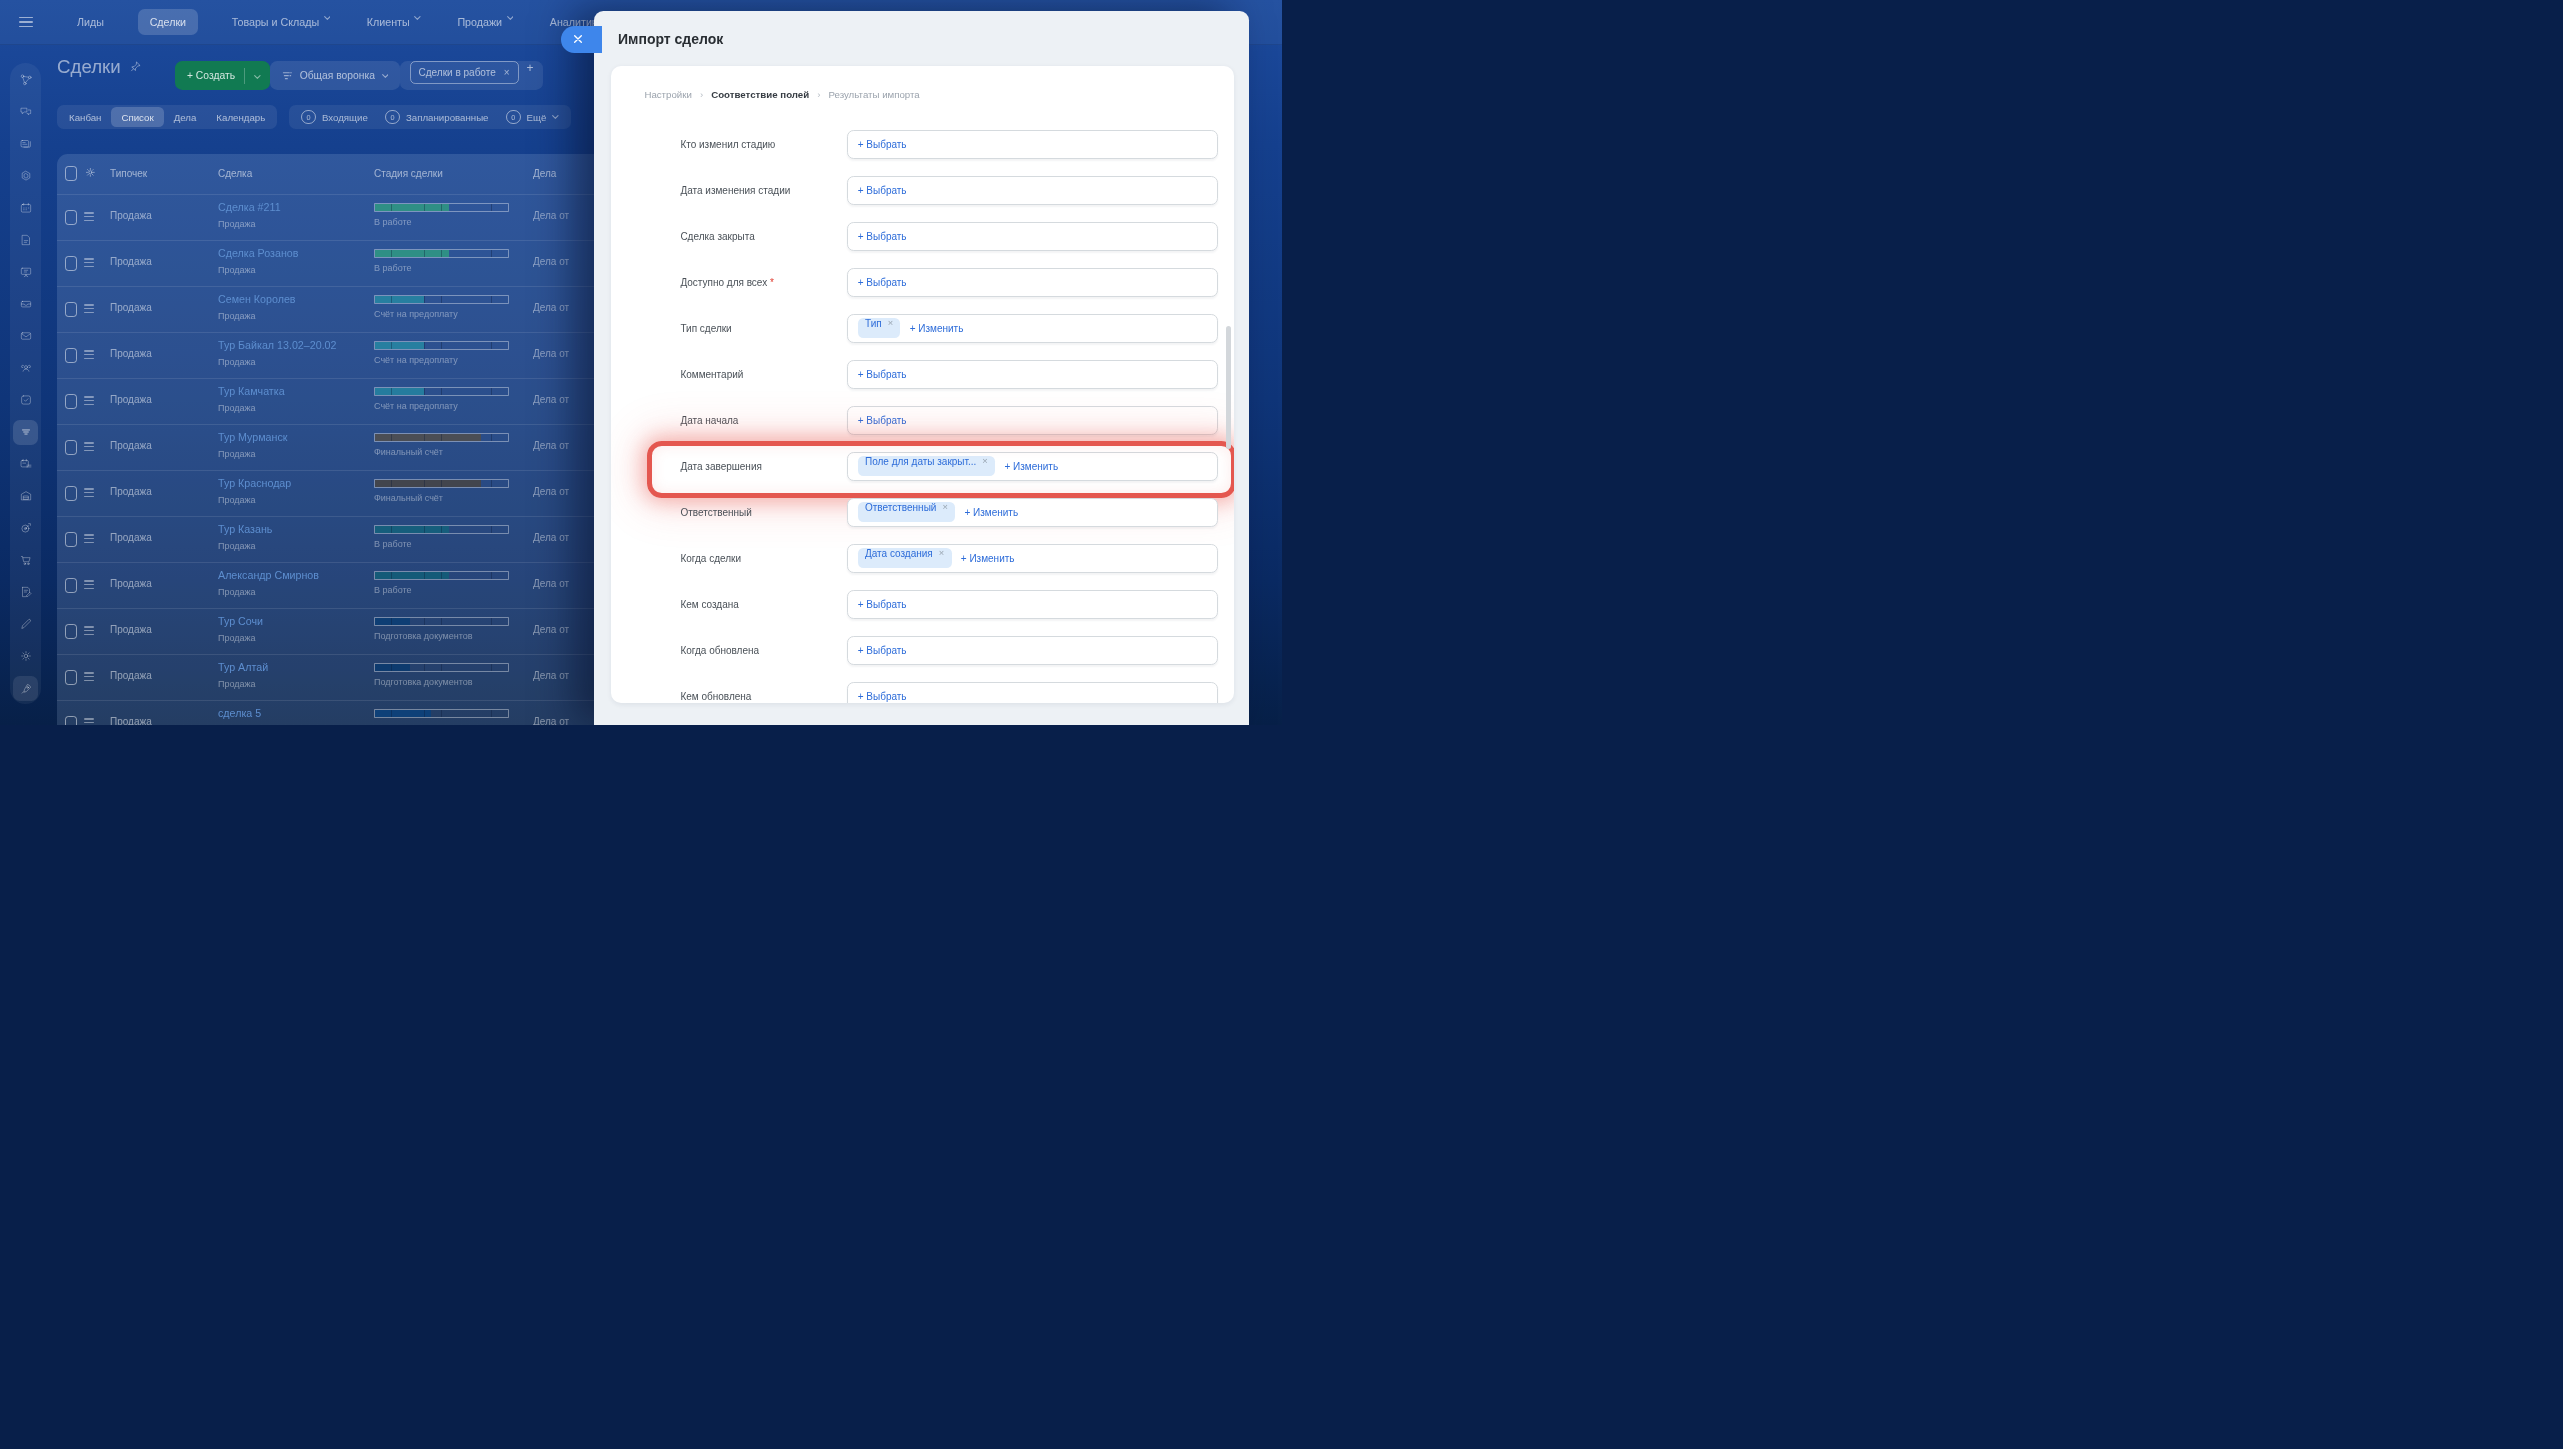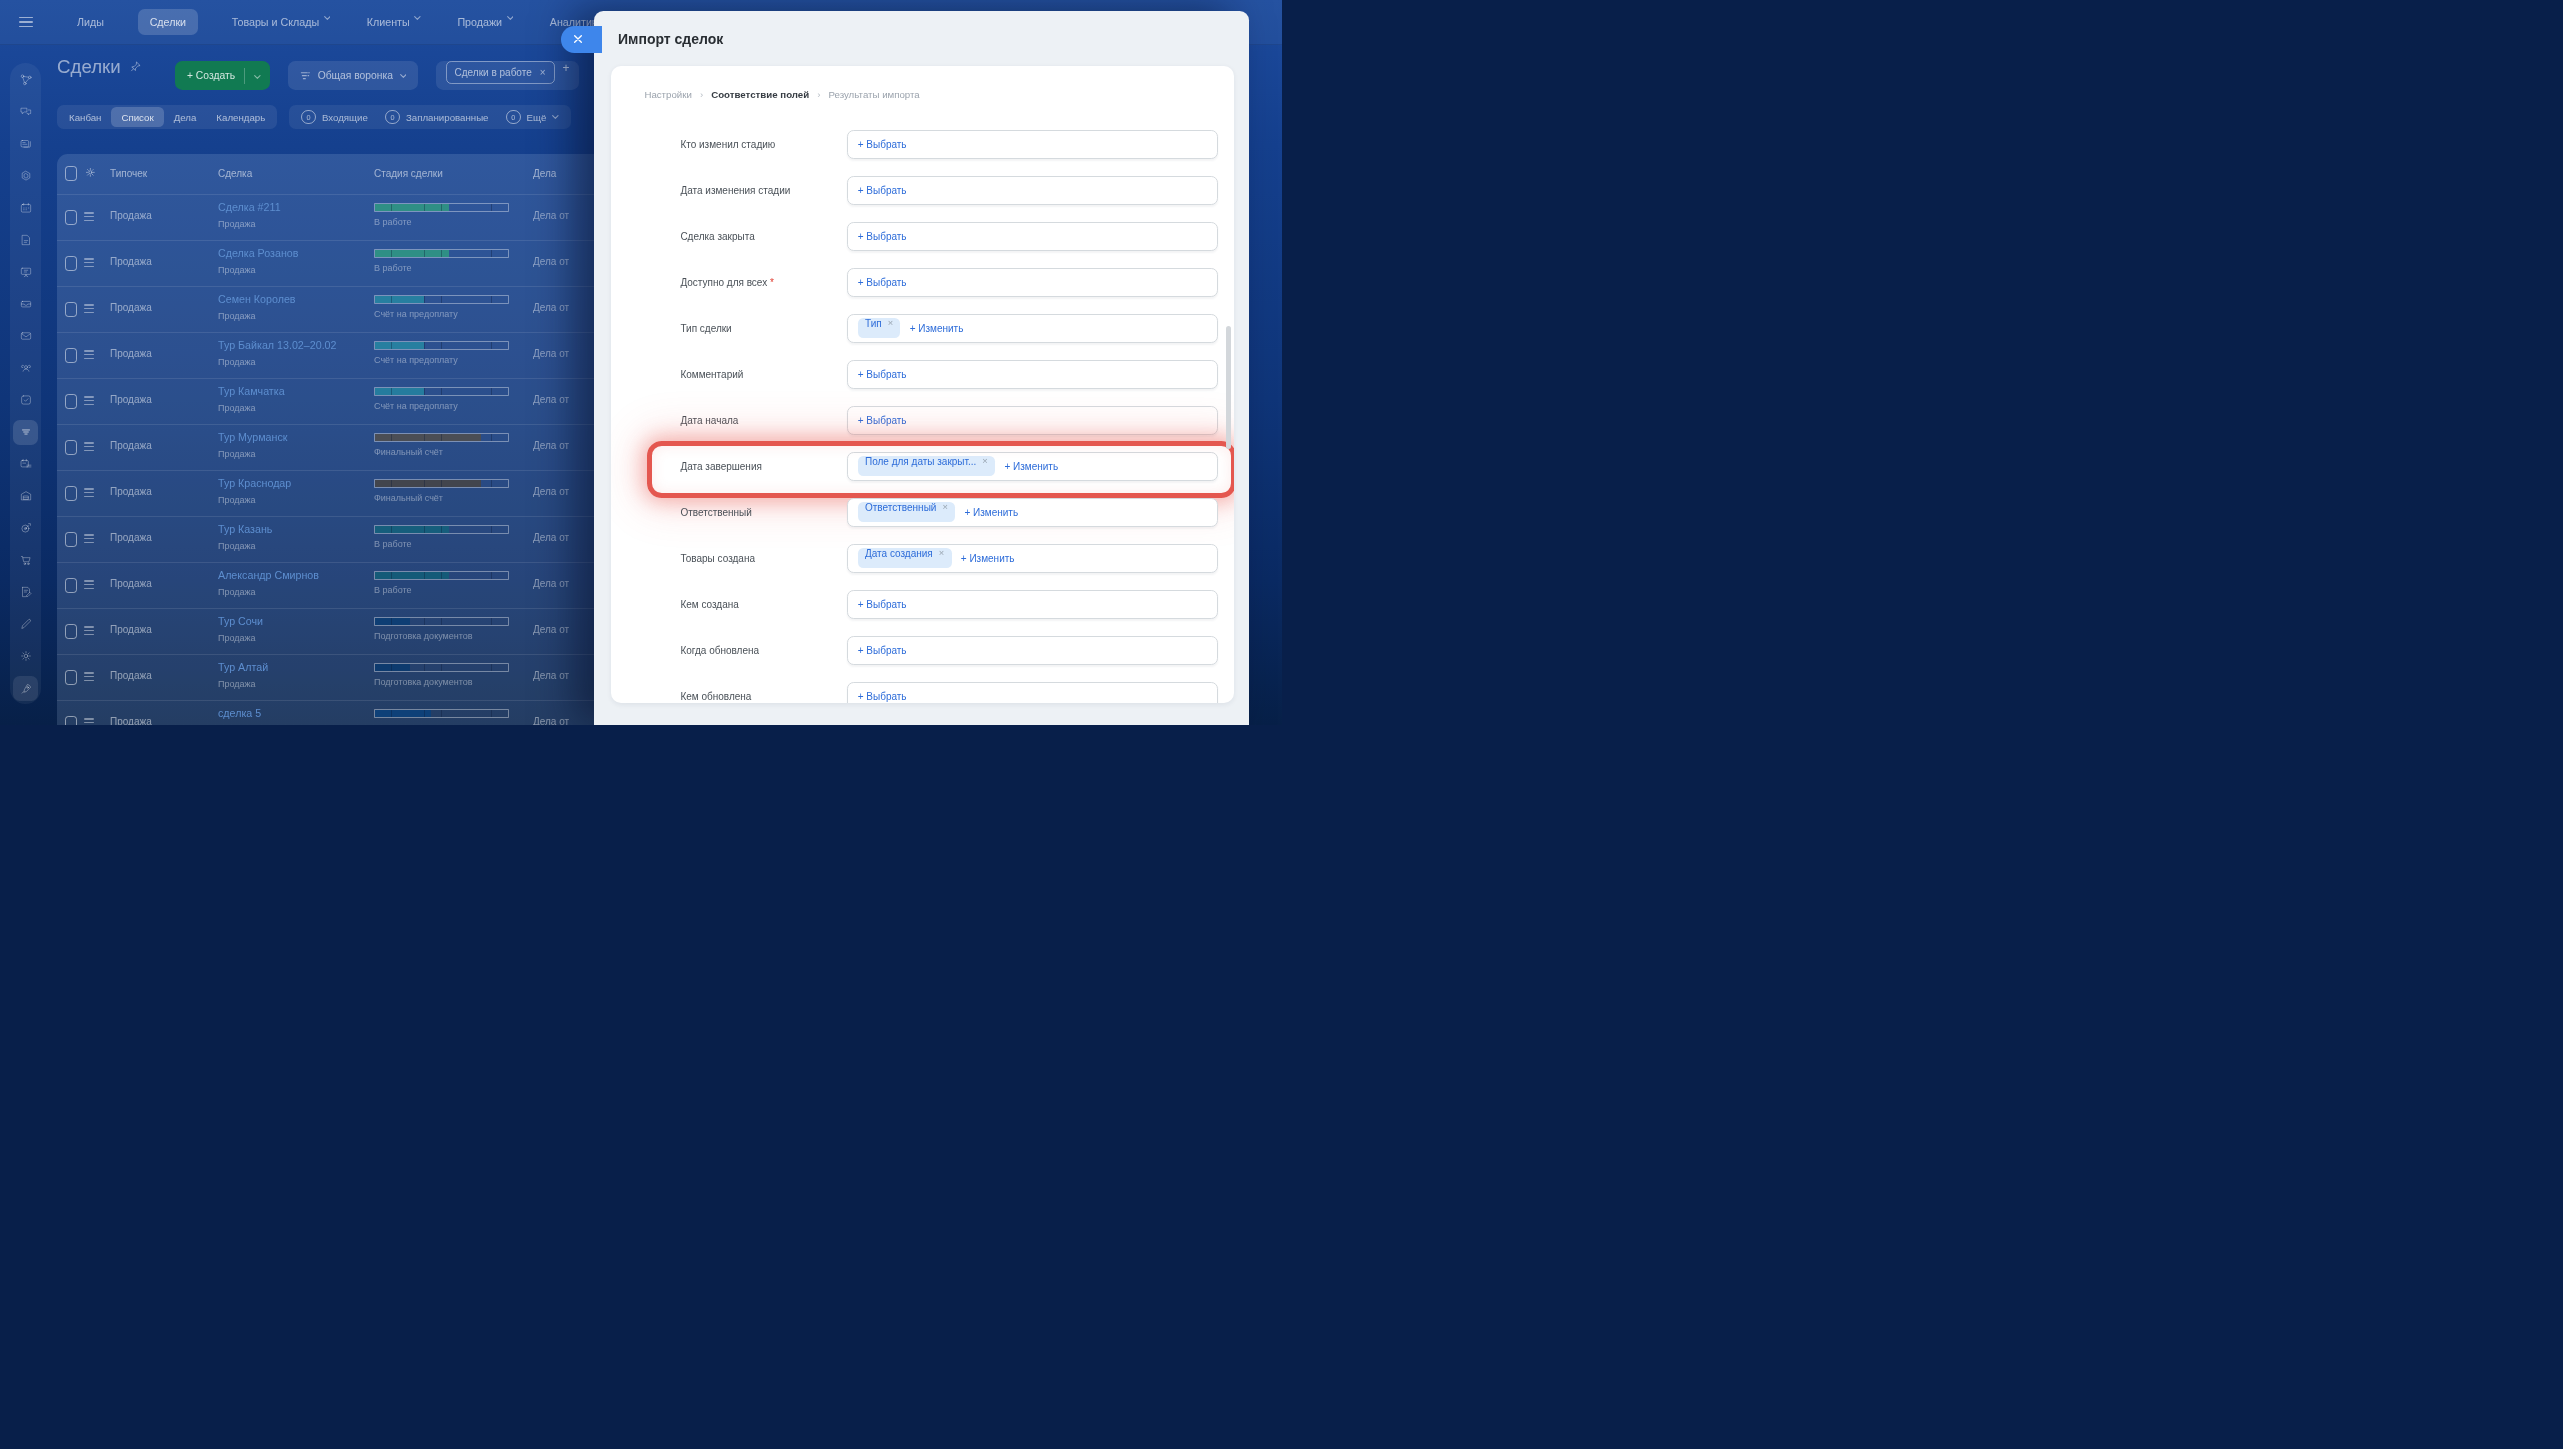--- a/index.html
+++ b/index.html
@@ -18,21 +18,21 @@
   .rail{position:absolute;left:10px;top:63px;width:31px;height:641px;border-radius:15.4px;
     background:rgba(255,255,255,.055);display:flex;flex-direction:column;align-items:center;gap:18px;padding-top:10px;box-sizing:border-box;}
   .ric{width:14px;height:14px;flex:none;}
   .ric svg{width:14px;height:14px;stroke:rgba(255,255,255,.35);fill:none;stroke-width:1.6;stroke-linecap:round;stroke-linejoin:round;display:block;}
   .ric.boxed{width:25px;height:25px;margin:-5.3px 0;border-radius:6.7px;background:rgba(255,255,255,.13);display:flex;align-items:center;justify-content:center;}
   .ric.boxed svg{stroke:rgba(255,255,255,.7);}
   .ric.boxed2{width:25px;height:25px;margin:-5.3px 0;border-radius:6.7px;background:rgba(255,255,255,.09);display:flex;align-items:center;justify-content:center;}
   
   .ptitle{position:absolute;left:57px;top:56px;color:rgba(255,255,255,.55);font-size:18.7px;display:flex;align-items:center;gap:8px;}
   .pin{width:13.3px;height:13.3px;stroke:rgba(255,255,255,.45);fill:none;stroke-width:1.6;stroke-linecap:round;}
-  .ctrlrow{position:absolute;left:175px;top:61px;height:29px;display:flex;align-items:center;gap:18px;}
+  .ctrlrow{position:absolute;left:175px;top:61px;height:29px;display:flex;align-items:center;gap:0;}
   .btn-create{display:flex;align-items:center;height:29px;background:#117a52;border-radius:7.3px;color:rgba(255,255,255,.82);font-size:10.3px;cursor:pointer;}
   .btn-create .lbl{padding:0 9.3px 0 12px;display:flex;gap:6px;align-items:center;}
   .btn-create .sep{width:0.7px;height:16px;background:rgba(255,255,255,.25);}
   .btn-create .dd{padding:0 9.3px;}
   .btn-funnel{display:flex;align-items:center;gap:6.7px;height:29px;padding:0 12px;border-radius:7.3px;background:rgba(255,255,255,.10);color:rgba(255,255,255,.62);font-size:10.3px;cursor:pointer;}
   .fchipgroup{display:flex;align-items:flex-start;gap:8px;height:29px;padding:0 9.3px;border-radius:7.3px;background:rgba(255,255,255,.09);color:rgba(255,255,255,.62);}
   .fchip{display:flex;align-items:center;gap:8px;height:21.4px;padding:0 8px;border:0.7px solid rgba(255,255,255,.40);border-radius:5.3px;font-size:10px;cursor:pointer;}
   .fchip .x{color:rgba(255,255,255,.55);font-size:10px;cursor:pointer;}
   .fplus{color:rgba(255,255,255,.6);font-size:12px;cursor:pointer;}
   
@@ -663,21 +663,21 @@
             <div class="fbox">
               <span class="chip">
                 <span>Ответственный</span>
                 <span class="chx">×</span>
               </span>
               <a class="act">+ Изменить</a>
             </div>
           </div>
             <div class="frow">
             <div class="flabel">
-              <span>Товары создана</span>
+              <span>Когда сделки</span>
             </div>
             <div class="fbox">
               <span class="chip">
                 <span>Дата создания</span>
                 <span class="chx">×</span>
               </span>
               <a class="act">+ Изменить</a>
             </div>
           </div>
             <div class="frow">

